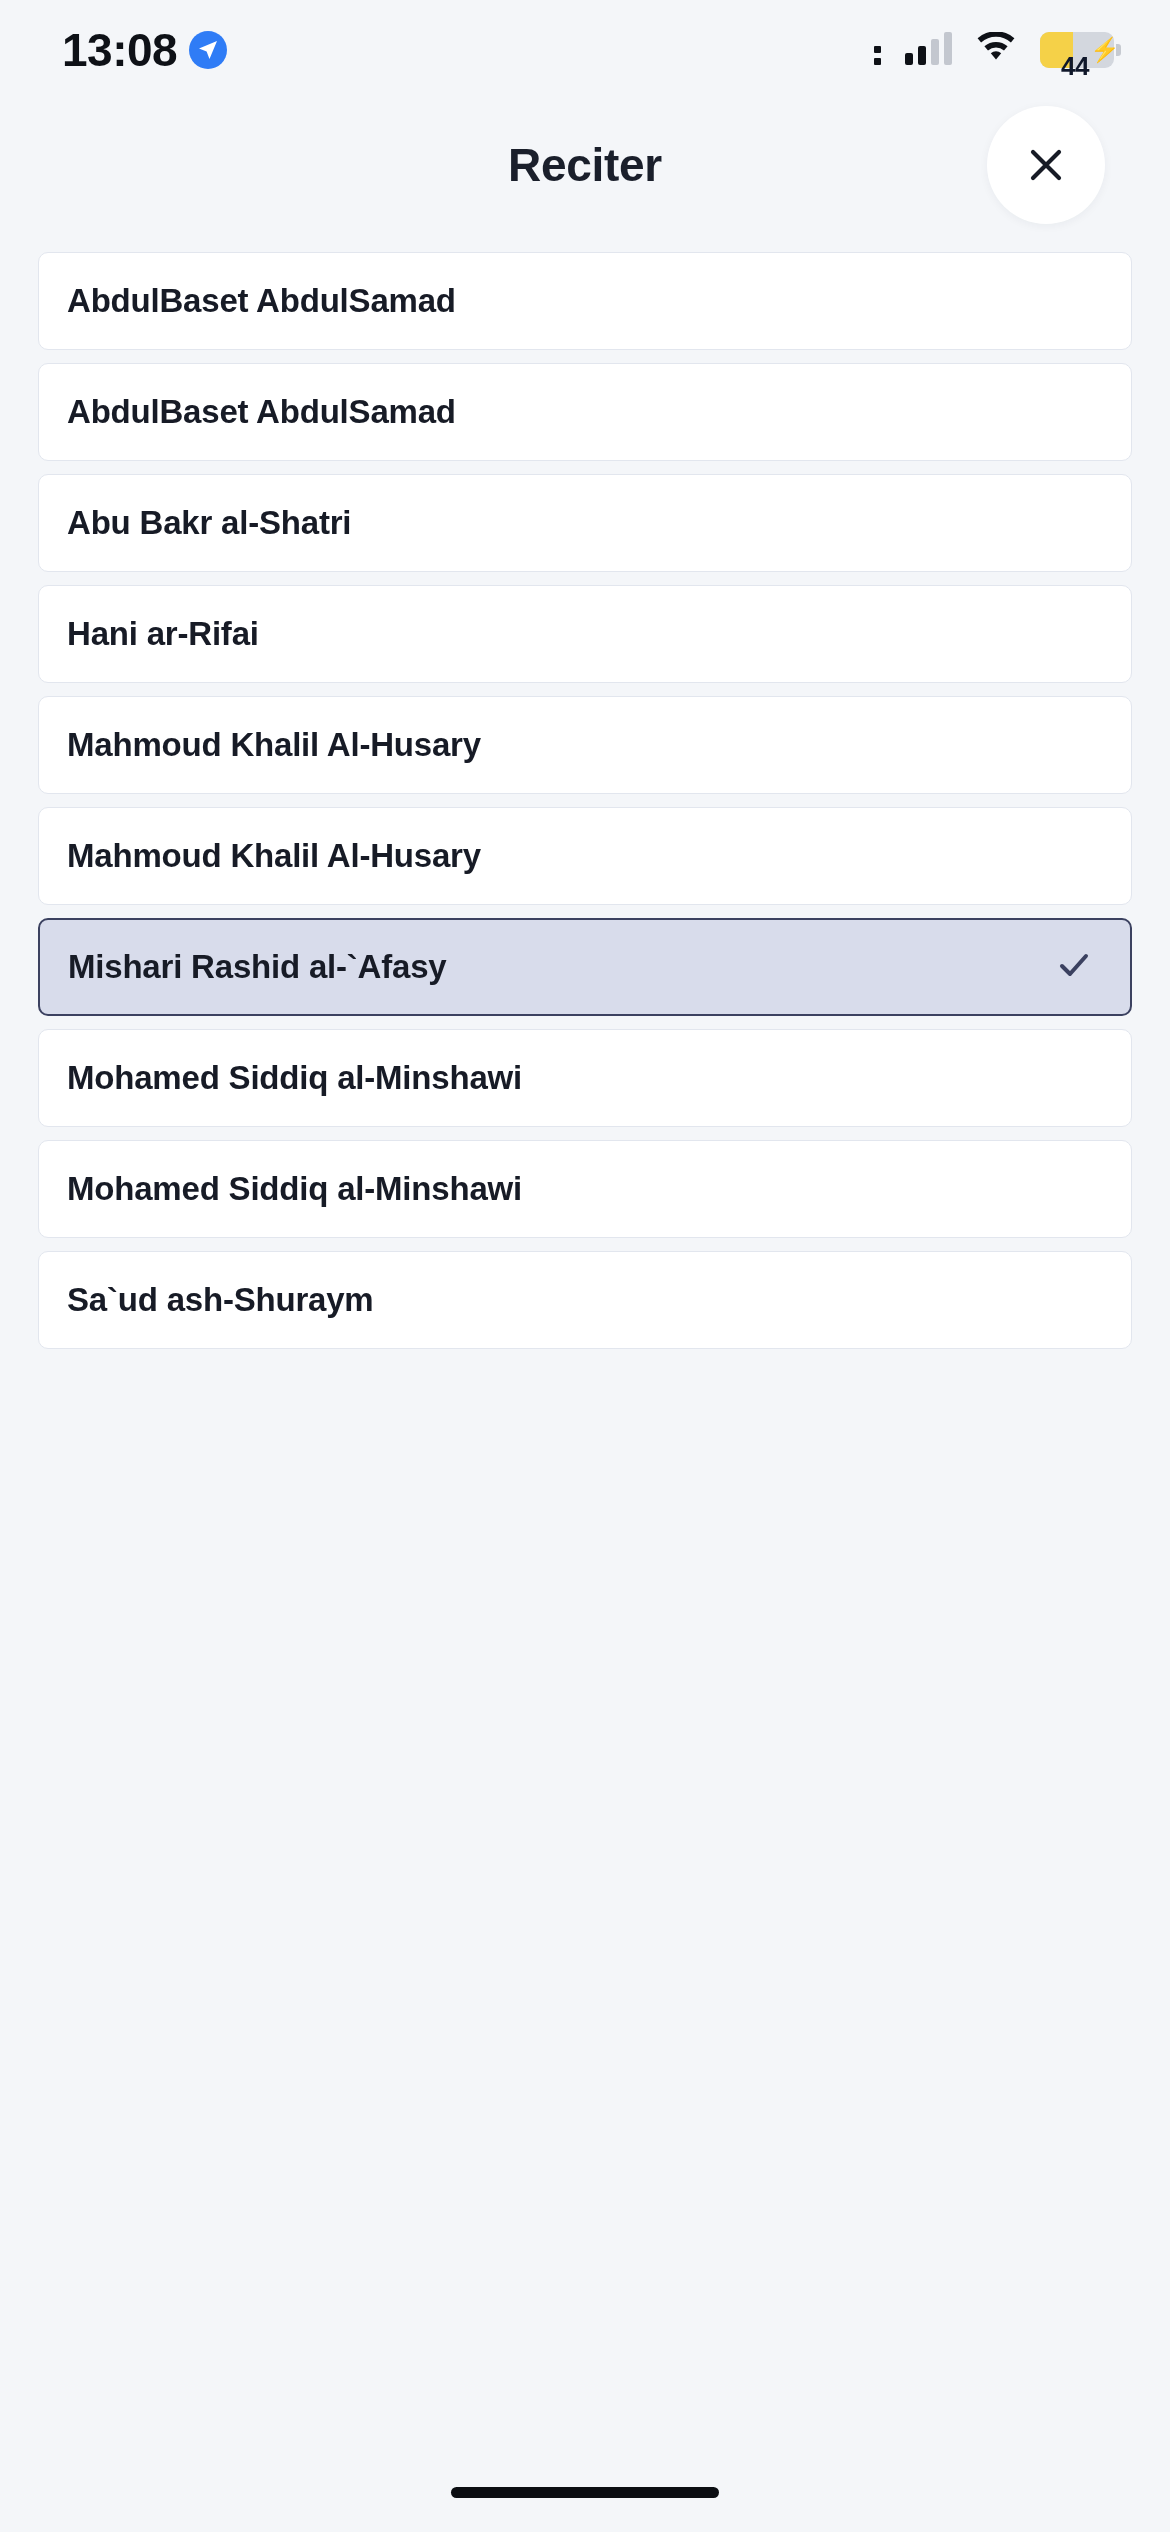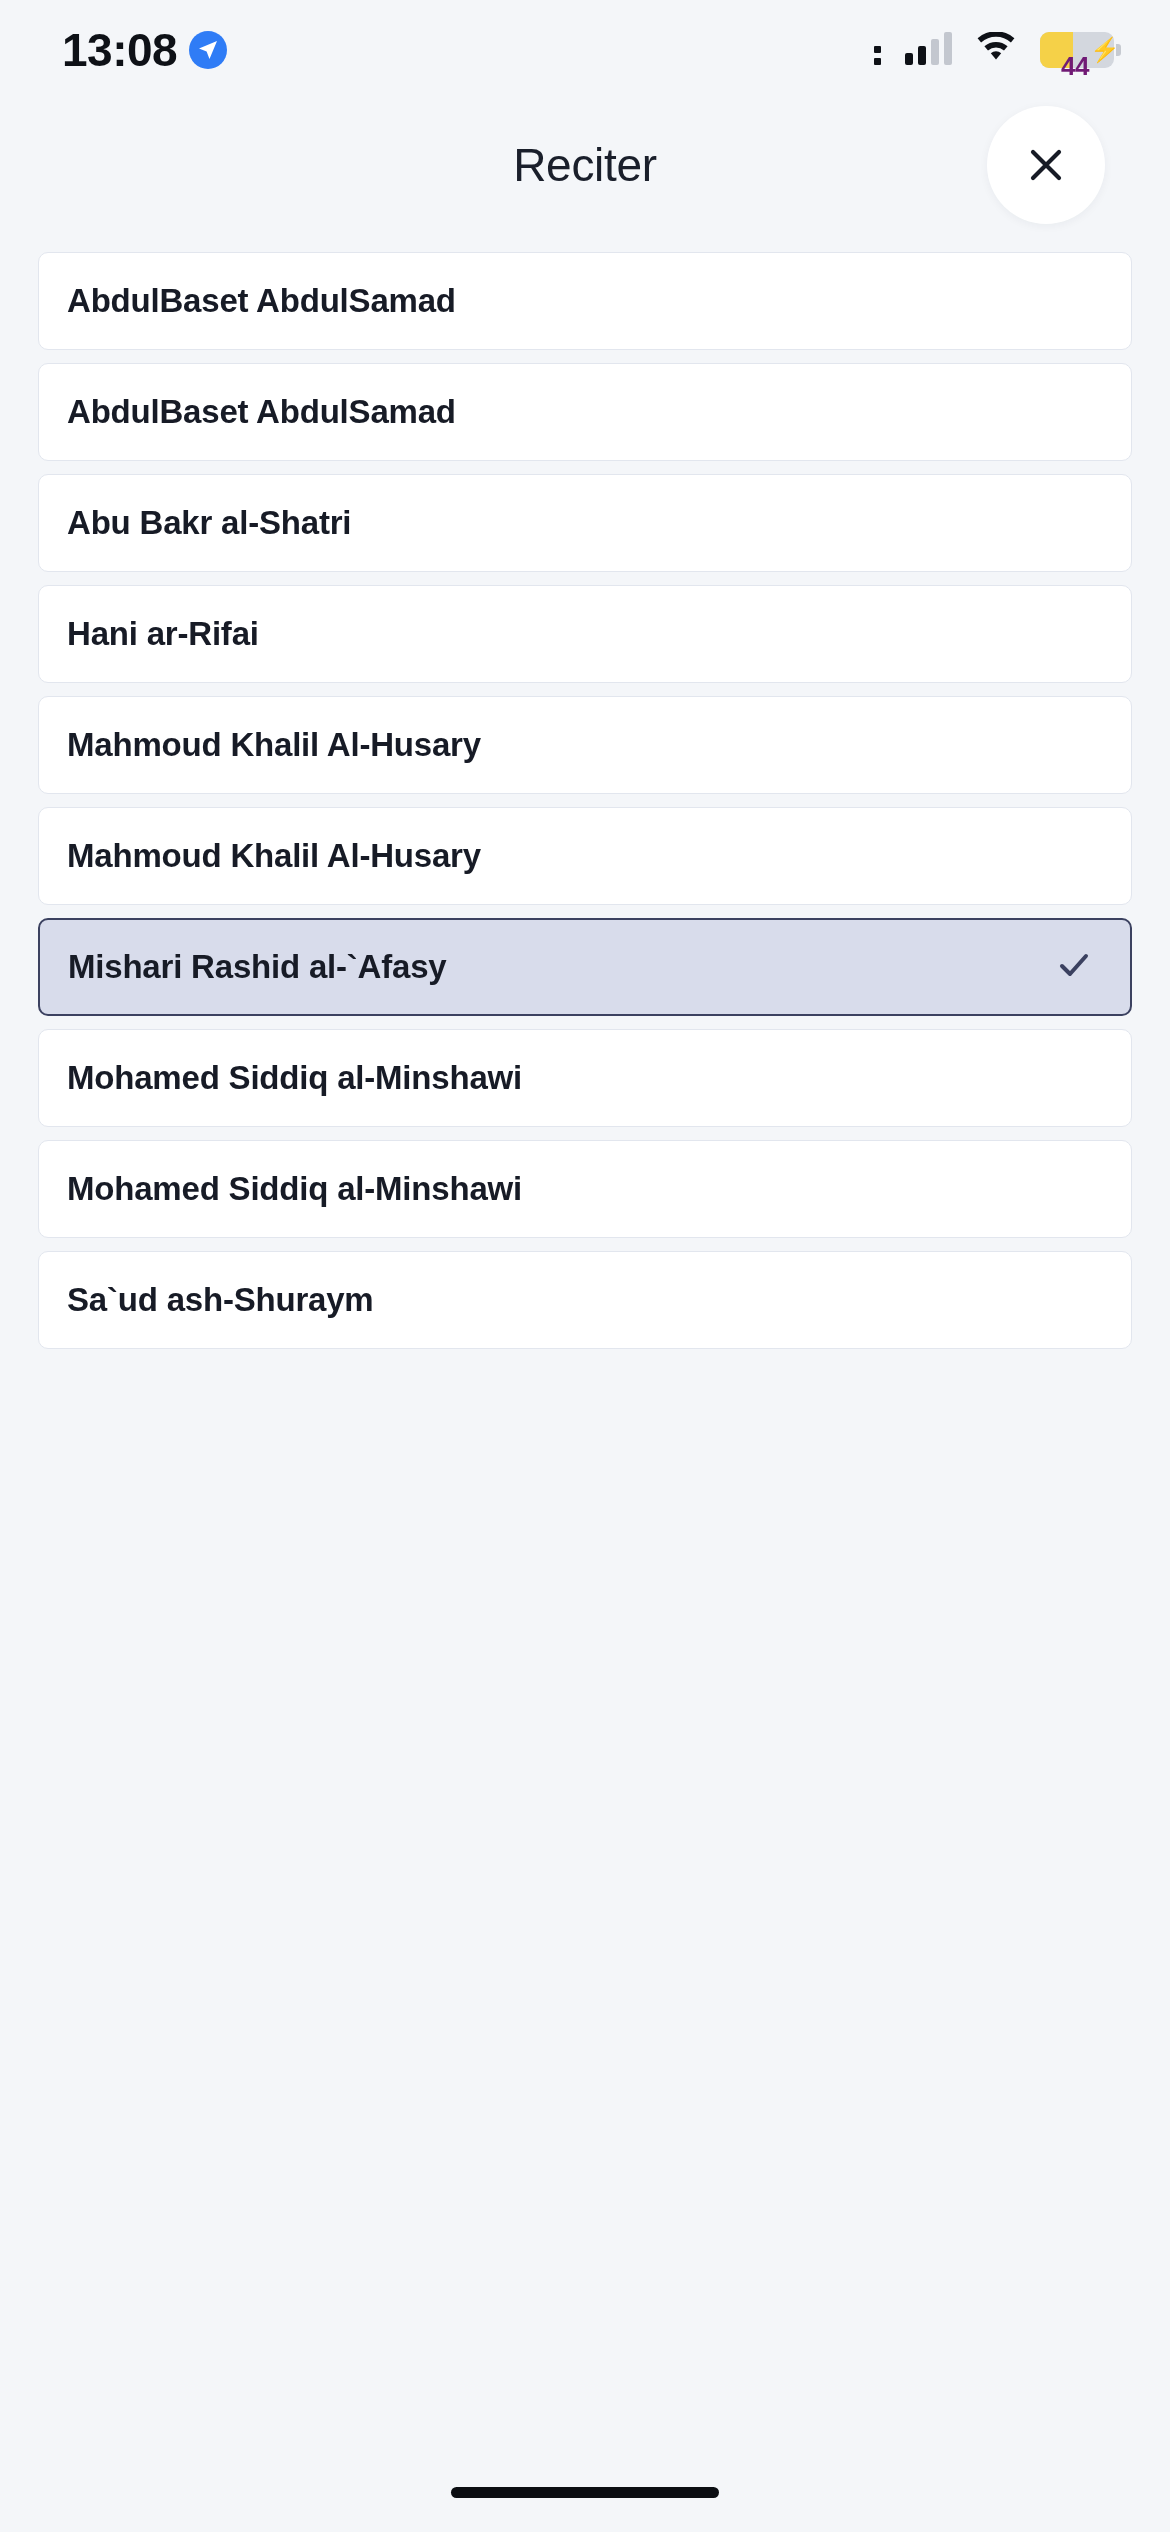--- a/index.html
+++ b/index.html
@@ -102,21 +102,21 @@
     left: 0; top: 0; bottom: 0;
     width: 44%;
     background: #f5d148;
     border-radius: 9px 0 0 9px;
   }
   .battery .pct {
     position: relative;
     z-index: 2;
     font-size: 26px;
     font-weight: 700;
-    color: #701a75;
+    color: #0f172a;
     padding-left: 21px;
     letter-spacing: -0.5px;
     margin-top: 33px;
   }
   .battery .bolt {
     position: relative;
     z-index: 2;
     font-size: 24px;
     line-height: 1;
     color: #0e1117;
@@ -136,21 +136,21 @@
   .header {
     position: relative;
     flex: 0 0 130px;
     height: 130px;
     display: flex;
     align-items: center;
     justify-content: center;
   }
   .header-title {
     font-size: 46px;
-    font-weight: 400;
+    font-weight: 700;
     color: #1a1f2b;
     letter-spacing: -0.3px;
     text-align: right;
   }
   .close-button {
     position: absolute;
     right: 65px;
     top: 50%;
     transform: translateY(-50%);
     width: 118px;

